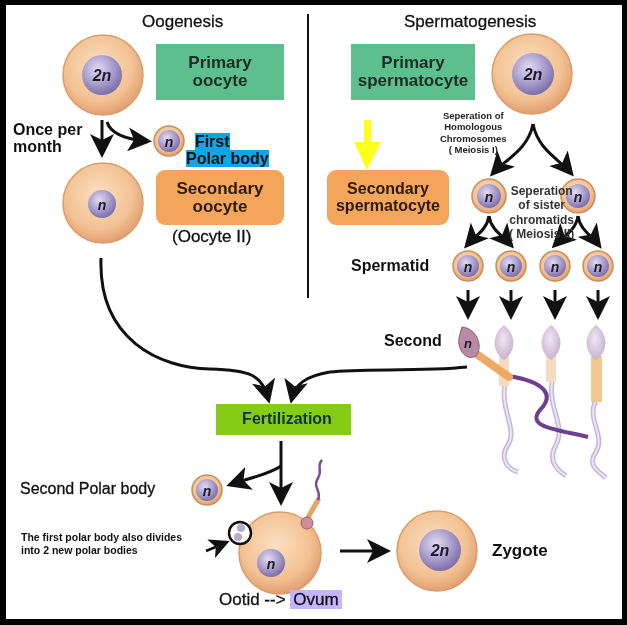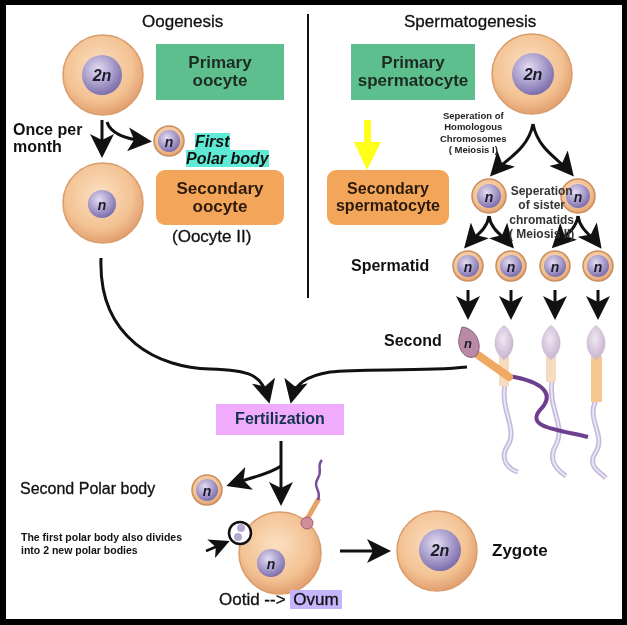--- a/index.html
+++ b/index.html
@@ -3,21 +3,21 @@
 <meta charset="utf-8">
 <style>
   html, body { margin: 0; padding: 0; background: #ffffff; }
   body { width: 627px; height: 625px; position: relative; overflow: hidden; font-family: "Liberation Sans", sans-serif; }
   #frame { position: absolute; left: 0; top: 0; width: 627px; height: 625px; box-sizing: border-box; border: 5px solid #000; border-left-width: 6px; border-bottom-width: 6px; background: #fff; }
   #art { position: absolute; left: 0; top: 0; width: 627px; height: 625px; }
   .t { position: absolute; color: #111; font-weight: bold; white-space: nowrap; line-height: 1.05; }
   .box { position: absolute; display: flex; align-items: center; justify-content: center; text-align: center; font-weight: bold; color: #1d2b22; line-height: 1.05; }
   .green { background: #5dbf8e; }
   .orange { background: #f3a65a; color: #2b1a0c; border-radius: 9px; }
-  .blue { background: #f0abfc; color: #10324a; }
+  .blue { background: #84cc16; color: #10324a; padding-left: 7px; }
   .hl { background: #ffff2a; }
   .nuc { font-family: "Liberation Sans", sans-serif; font-weight: bold; fill: #1b1b2a; }
 </style>
 </head>
 <body>
 
 <div id="frame"></div>
 
 <svg id="art" width="627" height="625" viewBox="0 0 627 625" xmlns="http://www.w3.org/2000/svg">
   <defs>
@@ -184,21 +184,21 @@
 </svg>
 
 <div class="t" style="left:130px; top:13px; font-size:17px; font-weight:normal;margin-left:12px; -webkit-text-stroke:0.3px #111;">Oogenesis</div>
 <div class="t" style="left:383px; top:13px; font-size:17px; font-weight:normal;margin-left:21px; -webkit-text-stroke:0.3px #111;">Spermatogenesis</div>
 
 <div class="box green" style="left:156px; top:44px; width:128px; height:56px; font-size:17px; white-space:pre;">Primary
 oocyte</div>
 <div class="t" style="left:13px; top:122px; font-size:16px; white-space:pre; text-align:left;">Once per
 month</div>
 <div class="t hl" style="left:186px; top:117px; font-size:16px; white-space:pre; background:transparent;">
-  <span style="background:#5eead4;font-style:italic;">First
+  <span style="background:#0ea5e9;">First
 Polar body</span>
 </div>
 <div class="box orange" style="left:156px; top:170px; width:128px; height:55px; font-size:17px; white-space:pre;">Secondary
 oocyte</div>
 <div class="t" style="left:172px; top:228px; font-size:17px; font-weight:normal; -webkit-text-stroke:0.3px #111;">(Oocyte II)</div>
 
 <div class="box green" style="left:351px; top:44px; width:124px; height:56px; font-size:17px; white-space:pre;">Primary
 spermatocyte</div>
 <div class="t" style="left:440px; top:110px; font-size:9.5px; white-space:pre; text-align:center; line-height:1.2; color:#222;">Seperation of
 Homologous

